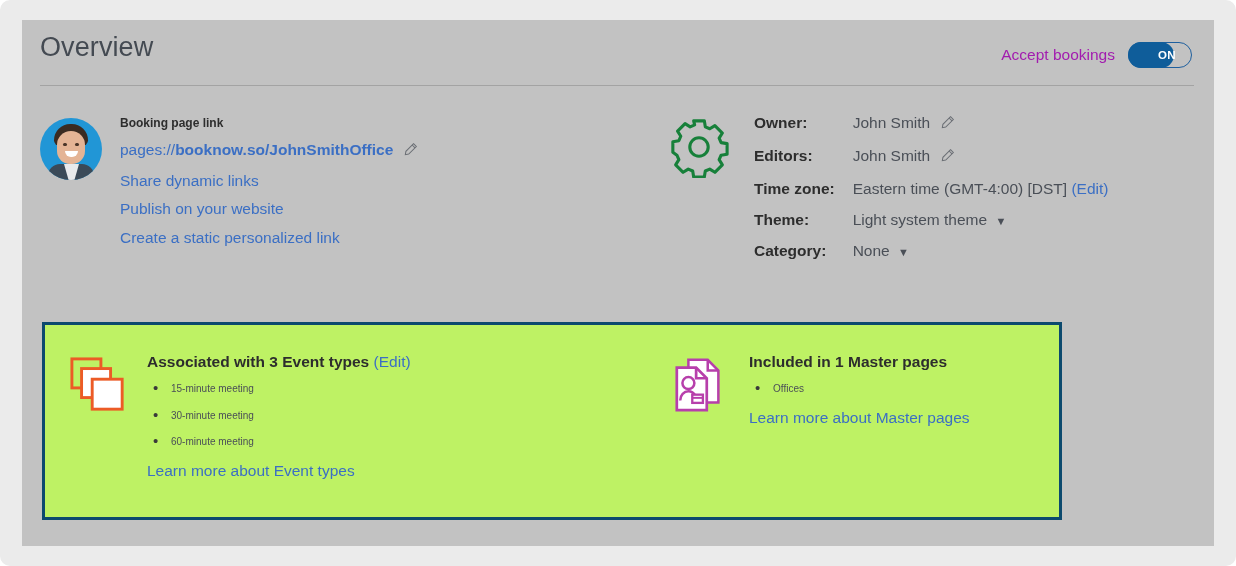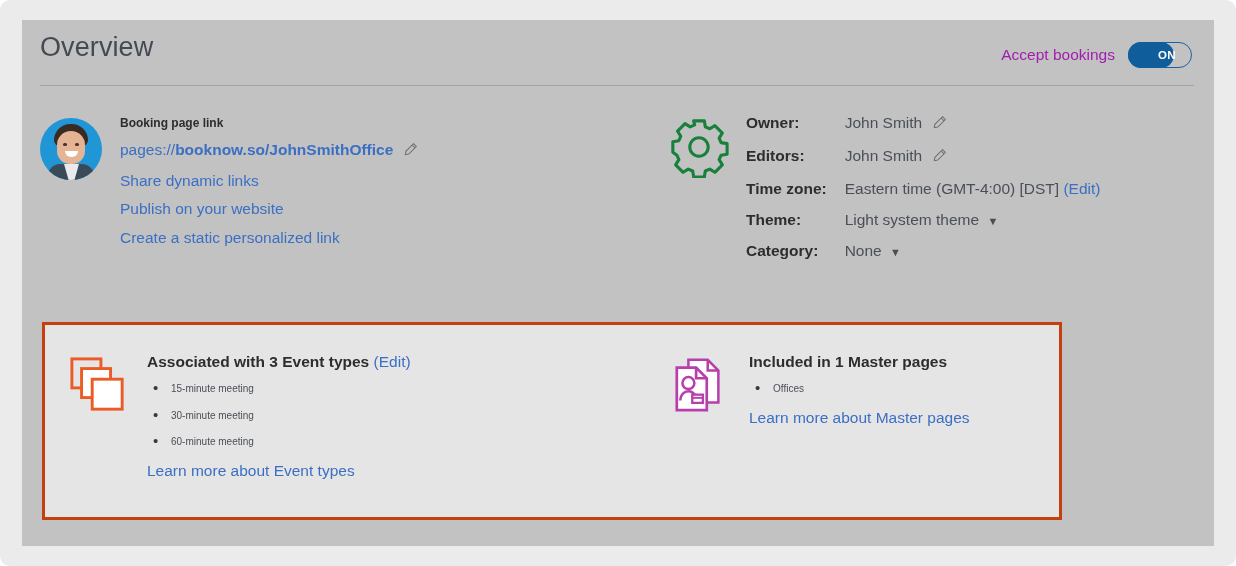--- a/index.html
+++ b/index.html
@@ -163,21 +163,21 @@
   .pencil {
     display: inline-block;
     vertical-align: -2px;
     margin-left: 5px;
   }
   
   .col-right {
     position: absolute;
     left: 646px; top: 18px;
     display: flex;
-    gap: 16px;
+    gap: 24px;
   }
   .gear-ico { margin-top: 2px; flex: 0 0 auto; }
   .detail-table {
     border-collapse: collapse;
   }
   .detail-table td {
     font-size: 15.5px;
     color: #4a4f57;
     padding: 0 0 13px 0;
     vertical-align: top;
@@ -192,22 +192,22 @@
     color: #3b6fc4;
     text-decoration: none;
     cursor: pointer;
   }
   .caret { font-size: 11px; margin-left: 4px; }
   
   .highlight-panel {
     position: absolute;
     left: 20px; top: 302px;
     width: 1020px; height: 198px;
-    background: #e5e5e5;
-    border: 3px solid #c2410c;
+    background: #bef264;
+    border: 3px solid #0c4a6e;
   }
   .hp-inner {
     position: relative;
     height: 100%;
   }
   .hp-col {
     position: absolute;
     top: 28px;
     display: flex;
     gap: 20px;

